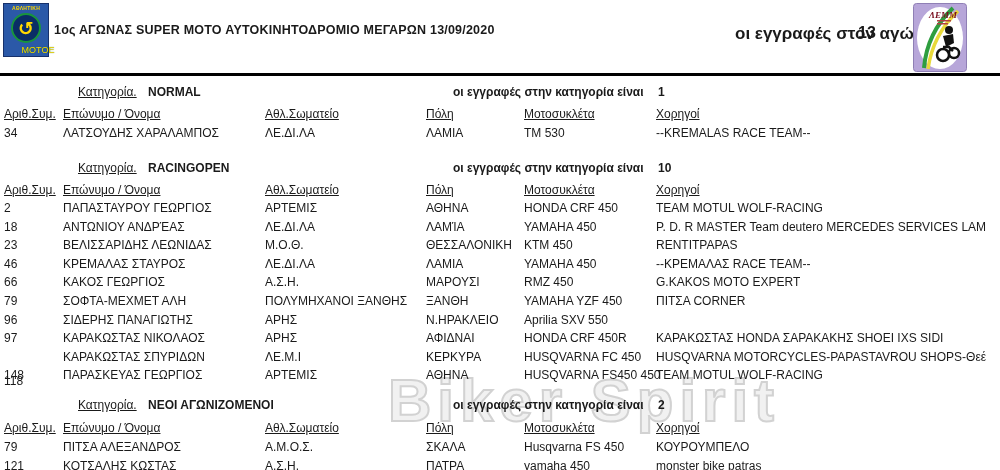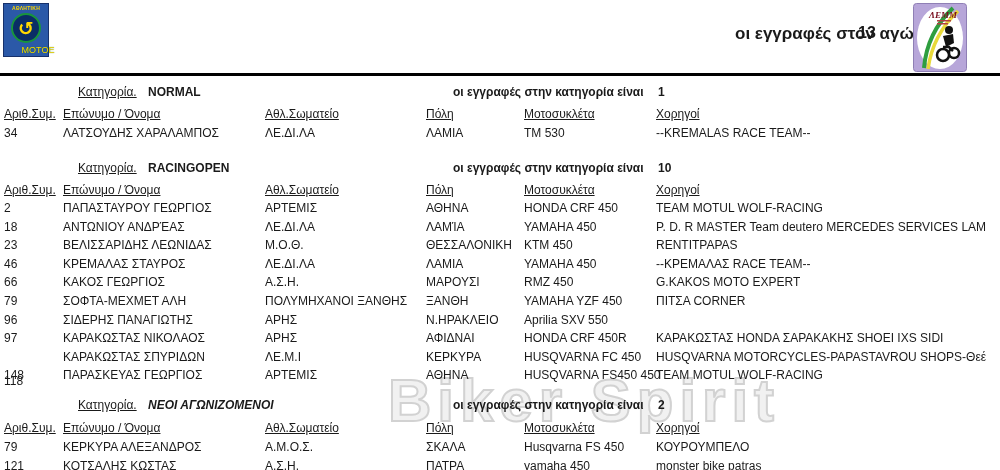--- a/index.html
+++ b/index.html
@@ -46,20 +46,21 @@
   <div class="wm" id="wm-main">Biker Spirit</div>
 
   <div id="content">
 
     <div class="abs" id="motoe-logo">
       <div id="motoe-top">ΑΘΛΗΤΙΚΗ</div>
       <div id="motoe-circle">↺</div>
       <div id="motoe-bottom">ΜΟΤΟΕ</div>
     </div>
 
+    <div class="abs" id="title">1ος ΑΓΩΝΑΣ  SUPER MOTO ΑΥΤΟΚΙΝΗΤΟΔΡΟΜΙΟ ΜΕΓΑΡΩΝ 13/09/2020</div>
 
     <div class="abs" id="race-entries-label">οι εγγραφές στον αγώνα</div>
     <div class="abs" id="race-entries-count">13</div>
 
     <svg class="abs" id="lemm-logo" viewBox="0 0 54 69">
       <rect x="0.5" y="0.5" width="53" height="68" rx="3" fill="#b7a6d9" stroke="#8f7fb5"></rect>
       <ellipse cx="27" cy="35" rx="23" ry="31" fill="#ffffff"></ellipse>
       <path d="M40 5 C 22 22, 13 42, 11 65" stroke="#2e9e3f" stroke-width="4" fill="none"></path>
       <path d="M45 8 C 28 24, 18 44, 15 66" stroke="#e8d93a" stroke-width="3.5" fill="none"></path>
       <text x="30" y="15" font-size="9" font-style="italic" font-weight="bold" fill="#7a1020" text-anchor="middle" font-family="Liberation Serif, DejaVu Serif, serif">ΛΕΜΜ</text>
@@ -154,31 +155,31 @@
         <div class="abs c3" style="top: 349.8px;">ΚΕΡΚΥΡΑ</div>
         <div class="abs c4" style="top: 349.8px;">HUSQVARNA FC 450</div>
         <div class="abs c5" style="top: 349.8px;">HUSQVARNA MOTORCYCLES-PAPASTAVROU SHOPS-Θεέ</div>
         <div class="abs c0" style="top: 368.4px;">148</div>
         <div class="abs c1" style="top: 368.4px;">ΠΑΡΑΣΚΕΥΑΣ ΓΕΩΡΓΙΟΣ</div>
         <div class="abs c2" style="top: 368.4px;">ΑΡΤΕΜΙΣ</div>
         <div class="abs c3" style="top: 368.4px;">ΑΘΗΝΑ</div>
         <div class="abs c4" style="top: 368.4px;">HUSQVARNA FS450 450</div>
         <div class="abs c5" style="top: 368.4px;">TEAM MOTUL WOLF-RACING</div>
         <div class="abs cat-prefix u" style="top: 398px;">Κατηγορία.</div>
-        <div class="abs cat-name" style="top: 398px; font-style: italic;">ΝΕΟΙ ΑΓΩΝΙΖΟΜΕΝΟΙ</div>
+        <div class="abs cat-name" style="top: 398px;">ΝΕΟΙ ΑΓΩΝΙΖΟΜΕΝΟΙ</div>
         <div class="abs cat-count-label" style="top: 398px;">οι εγγραφές στην κατηγορία είναι</div>
         <div class="abs cat-count" style="top: 398px;">2</div>
         <div class="abs c0 u" style="top: 421px;">Αριθ.Συμ.</div>
         <div class="abs c1 u" style="top: 421px;">Επώνυμο / Όνομα</div>
         <div class="abs c2 u" style="top: 421px;">Αθλ.Σωματείο</div>
         <div class="abs c3 u" style="top: 421px;">Πόλη</div>
         <div class="abs c4 u" style="top: 421px;">Μοτοσυκλέτα</div>
         <div class="abs c5 u" style="top: 421px;">Χορηγοί</div>
         <div class="abs c0" style="top: 439.5px;">79</div>
-        <div class="abs c1" style="top: 439.5px;">ΚΕΡΚΥΡΑ ΑΛΕΞΑΝΔΡΟΣ</div>
+        <div class="abs c1" style="top: 439.5px;">ΠΙΤΣΑ ΑΛΕΞΑΝΔΡΟΣ</div>
         <div class="abs c2" style="top: 439.5px;">Α.Μ.Ο.Σ.</div>
         <div class="abs c3" style="top: 439.5px;">ΣΚΑΛΑ</div>
         <div class="abs c4" style="top: 439.5px;">Husqvarna FS 450</div>
         <div class="abs c5" style="top: 439.5px;">ΚΟΥΡΟΥΜΠΕΛΟ</div>
         <div class="abs c0" style="top: 459px;">121</div>
         <div class="abs c1" style="top: 459px;">ΚΟΤΣΑΛΗΣ ΚΩΣΤΑΣ</div>
         <div class="abs c2" style="top: 459px;">Α.Σ.Η.</div>
         <div class="abs c3" style="top: 459px;">ΠΑΤΡΑ</div>
         <div class="abs c4" style="top: 459px;">yamaha 450</div>
         <div class="abs c5" style="top: 459px;">monster bike patras</div>

